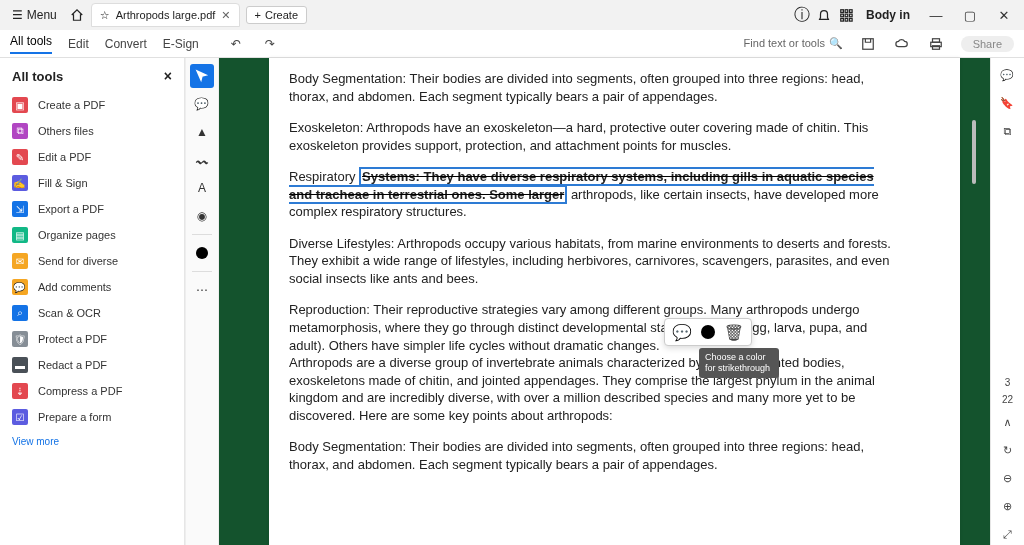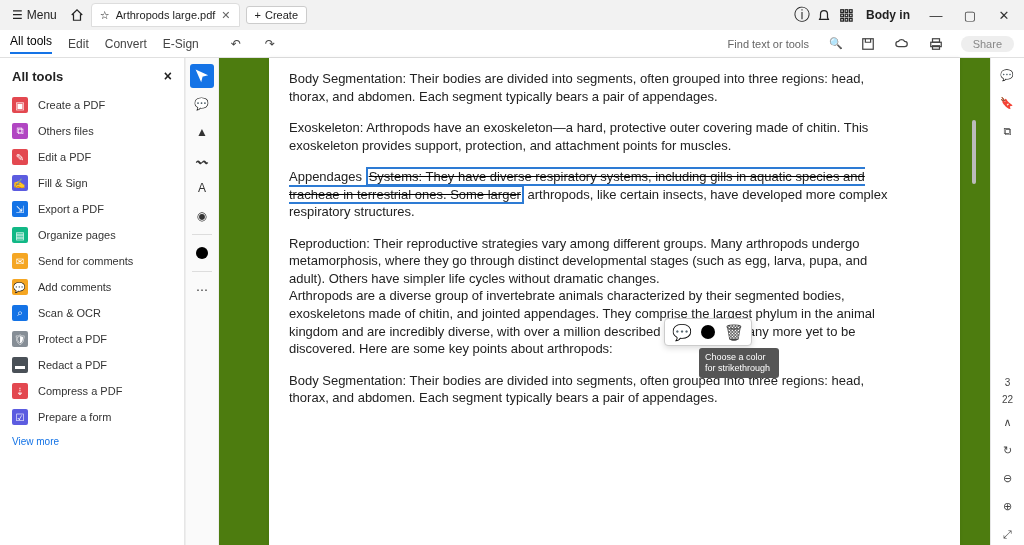--- a/index.html
+++ b/index.html
@@ -14,21 +14,21 @@
 .create-btn { display:flex; align-items:center; gap:4px; font-size:11px; padding:2px 8px; border:1px solid #ccc; border-radius:3px; background:#fff; cursor:pointer; }
 .titlebar-spacer { flex:1; }
 .signin { font-size:12px; font-weight:600; padding:0 6px; cursor:pointer; }
 .win-btn { width:28px; height:28px; display:flex; align-items:center; justify-content:center; cursor:pointer; font-size:13px; color:#333; }
 
 
 .ribbon { height:28px; border-bottom:1px solid #e0e0e0; display:flex; align-items:center; padding:0 10px; gap:16px; font-size:12px; color:#444; }
 .ribbon .ritem { cursor:pointer; }
 .ribbon .all-tools-tab { color:#000; border-bottom:2px solid #1473e6; padding-bottom:4px; }
 .ribbon-spacer { flex:1; }
-.find { display:flex; align-items:center; gap:20px; font-size:11px; color:#666; cursor:pointer; }
+.find { display:flex; gap:4px; font-size:11px; color:#666; cursor:pointer; }
 .ribbon-icon { width:18px; height:18px; display:flex; align-items:center; justify-content:center; cursor:pointer; color:#444; }
 .share-pill { padding:2px 12px; border-radius:12px; background:#eee; font-size:11px; color:#888; cursor:pointer; }
 
 
 .main { display:flex; height:calc(545px - 30px - 28px); }
 
 
 .sidebar { width:185px; border-right:1px solid #e6e6e6; padding:10px 12px 0 12px; overflow:auto; }
 .side-head { display:flex; align-items:center; justify-content:space-between; font-size:13px; font-weight:600; margin-bottom:8px; }
 .side-head .close-x { cursor:pointer; font-size:14px; font-weight:700; }
@@ -37,25 +37,25 @@
 .view-more { font-size:10px; color:#1473e6; cursor:pointer; margin-top:6px; }
 
 
 .toolstrip { width:34px; border-left:1px solid #eee; border-right:1px solid #eee; background:#fafafa; display:flex; flex-direction:column; align-items:center; padding-top:6px; gap:4px; }
 .ts-btn { width:24px; height:24px; display:flex; align-items:center; justify-content:center; cursor:pointer; border-radius:3px; font-size:12px; color:#333; }
 .ts-btn.sel { background:#1473e6; color:#fff; }
 .ts-dot { width:12px; height:12px; background:#000; border-radius:50%; }
 .ts-sep { width:20px; height:1px; background:#ddd; margin:2px 0; }
 
 
-.doc-wrap { flex:1; position:relative; background:#4d7c0f; }
+.doc-wrap { flex:1; position:relative; background:#14532d; }
 .doc { position:absolute; left:50px; right:30px; top:0; bottom:0; background:#fff; box-shadow:0 0 4px rgba(0,0,0,.08); padding:12px 60px 12px 20px; overflow:hidden; font-size:13px; line-height:1.35; color:#222; }
 .para { margin-bottom:14px; }
 .strike-box { display:inline; border:2px solid #2d7bd4; padding:0 1px; }
-.strike-text { text-decoration:line-through; text-decoration-color:#000; border-bottom:0; }
+.strike-text { text-decoration:line-through; text-decoration-color:#000; border-bottom:0;font-weight:bold; }
 
 
 .popup { position:absolute; left:445px; top:260px; display:flex; align-items:center; gap:10px; background:#fff; border:1px solid #ccc; border-radius:4px; padding:4px 8px; box-shadow:0 2px 6px rgba(0,0,0,.15); }
 .popup-btn { width:18px; height:18px; display:flex; align-items:center; justify-content:center; cursor:pointer; color:#444; }
 .popup-dot { width:14px; height:14px; background:#000; border-radius:50%; cursor:pointer; }
 .tooltip { position:absolute; left:480px; top:290px; background:#555; color:#fff; font-size:9px; padding:4px 6px; border-radius:3px; max-width:80px; line-height:1.2; }
 
 
 .scroll-thumb { position:absolute; right:14px; top:62px; width:4px; height:64px; background:#bbb; border-radius:2px; }
 
@@ -174,21 +174,21 @@
     <div class="tool">
         <span class="tool-icon" style="background:#1473e6">⇲</span>
         <span>Export a PDF</span>
       </div>
     <div class="tool">
         <span class="tool-icon" style="background:#12b886">▤</span>
         <span>Organize pages</span>
       </div>
     <div class="tool">
         <span class="tool-icon" style="background:#f5a623">✉</span>
-        <span>Send for comments</span>
+        <span>Send for diverse</span>
       </div>
     <div class="tool">
         <span class="tool-icon" style="background:#f5a623">💬</span>
         <span>Add comments</span>
       </div>
     <div class="tool">
         <span class="tool-icon" style="background:#1473e6">⌕</span>
         <span>Scan &amp; OCR</span>
       </div>
     <div class="tool">
@@ -227,22 +227,23 @@
       </div>
     <div class="ts-sep"></div>
     <div class="ts-btn">⋯</div>
   </div>
 
   <div class="doc-wrap">
     <div class="doc">
       <p class="para">Body Segmentation: Their bodies are divided into segments, often grouped into three regions: head, thorax, and abdomen. Each segment typically bears a pair of appendages.</p>
       <p class="para">Exoskeleton: Arthropods have an exoskeleton—a hard, protective outer covering made of chitin. This exoskeleton provides support, protection, and attachment points for muscles.</p>
       <p class="para">
-        <span>Appendages </span><span class="strike-box"><span class="strike-text">Systems: They have diverse respiratory systems, including gills in aquatic species and tracheae in terrestrial ones. Some larger</span></span><span> arthropods, like certain insects, have developed more complex respiratory structures.</span>
+        <span>Respiratory </span><span class="strike-box"><span class="strike-text">Systems: They have diverse respiratory systems, including gills in aquatic species and tracheae in terrestrial ones. Some larger</span></span><span> arthropods, like certain insects, have developed more complex respiratory structures.</span>
       </p>
+      <p class="para">Diverse Lifestyles: Arthropods occupy various habitats, from marine environments to deserts and forests. They exhibit a wide range of lifestyles, including herbivores, carnivores, scavengers, parasites, and even social insects like ants and bees.</p>
       <p class="para" style="margin-bottom:0">Reproduction: Their reproductive strategies vary among different groups. Many arthropods undergo metamorphosis, where they go through distinct developmental stages (such as egg, larva, pupa, and adult). Others have simpler life cycles without dramatic changes.</p>
       <p class="para">Arthropods are a diverse group of invertebrate animals characterized by their segmented bodies, exoskeletons made of chitin, and jointed appendages. They comprise the largest phylum in the animal kingdom and are incredibly diverse, with over a million described species and many more yet to be discovered. Here are some key points about arthropods:</p>
       <p class="para">Body Segmentation: Their bodies are divided into segments, often grouped into three regions: head, thorax, and abdomen. Each segment typically bears a pair of appendages.</p>
     </div>
     <div class="scroll-thumb"></div>
 
     <div class="popup">
       <span class="popup-btn">💬</span>
       <span class="popup-dot"></span>
       <span class="popup-btn">🗑</span>

